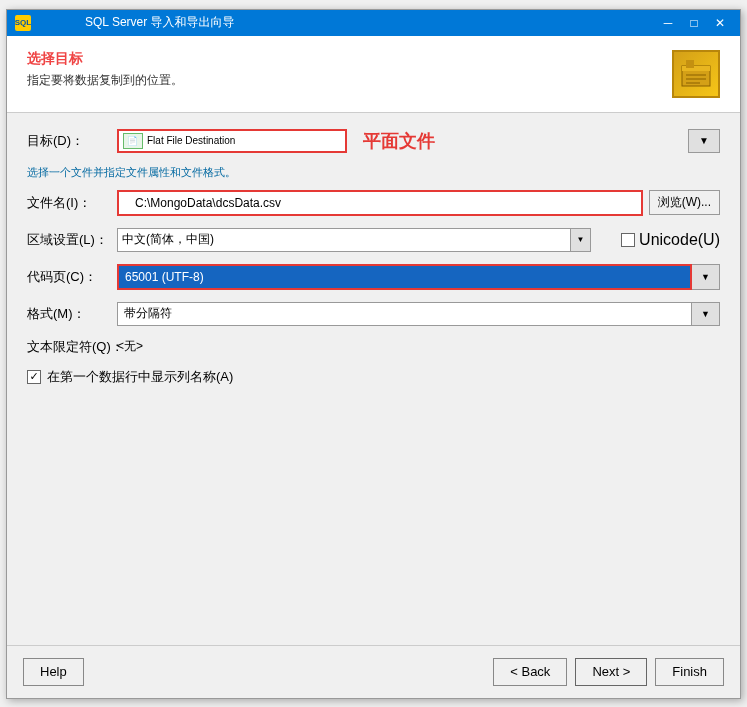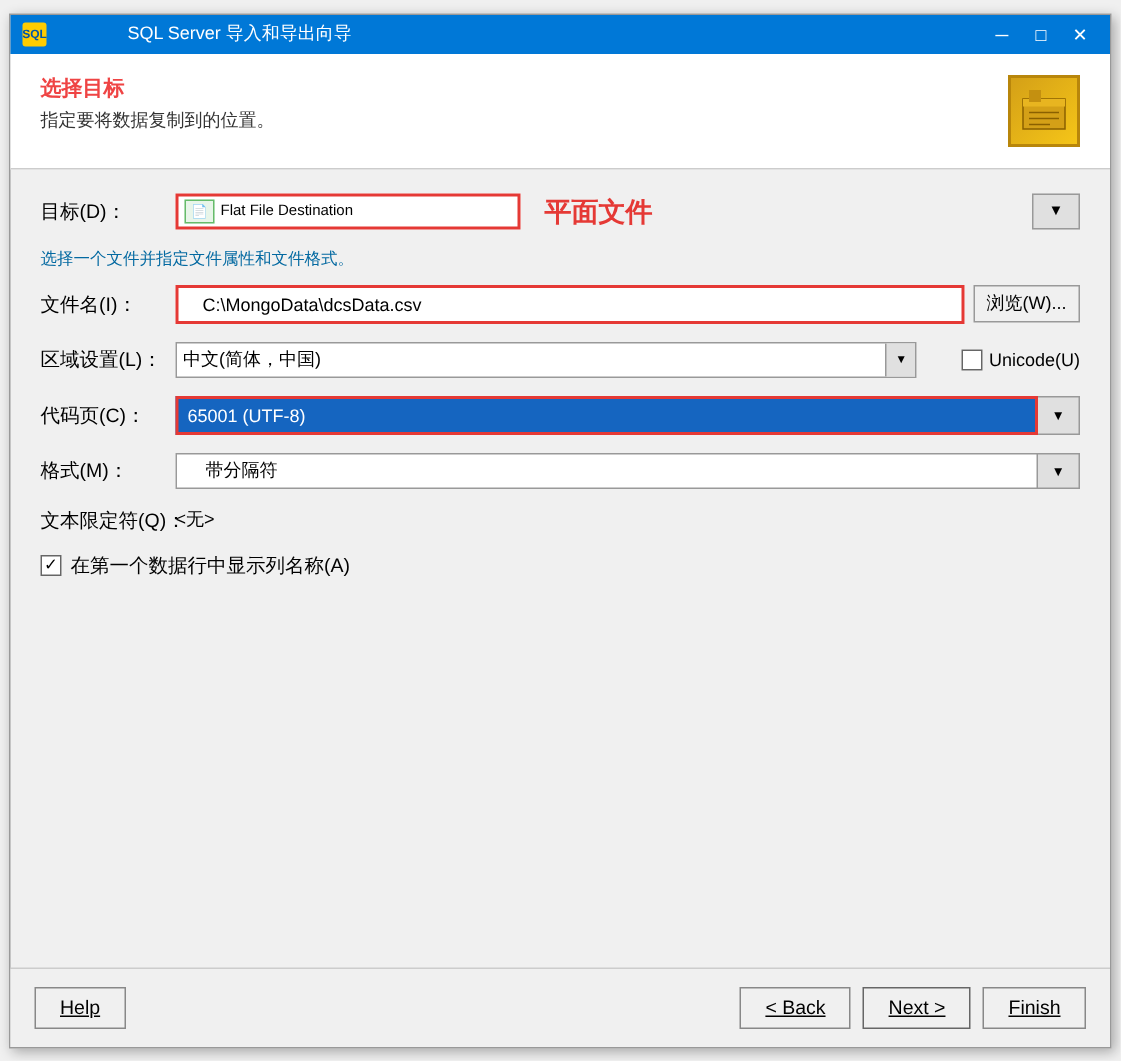--- a/index.html
+++ b/index.html
@@ -201,21 +201,21 @@
     .locale-row {
       display: flex;
       align-items: center;
       margin-bottom: 12px;
     }
     .unicode-check {
       display: flex;
       align-items: center;
       margin-left: 10px;
       white-space: nowrap;
-      font-size: 12px;
+      font-size: 16px;
       gap: 4px;
       padding-left: 20px;
     }
     .checkbox-box {
       width: 14px;
       height: 14px;
       border: 1px solid #666;
       background: white;
       display: flex;
       align-items: center;
@@ -265,21 +265,21 @@
     .format-select-wrapper {
       flex: 1;
       display: flex;
     }
     .format-select {
       flex: 1;
       height: 24px;
       border: 1px solid #999;
       background: white;
       font-size: 12px;
-      padding: 0 19px;
+      padding: 0 6px;
       display: flex;
       align-items: center;
       justify-content: space-between;
     }
     .format-arrow {
       width: 28px;
       height: 24px;
       background: #e0e0e0;
       border: 1px solid #999;
       border-left: none;
@@ -323,21 +323,20 @@
       margin: 0;
     }
 
     .bottom-bar {
       height: 52px;
       background: #f0f0f0;
       display: flex;
       align-items: center;
       padding: 0 16px;
       gap: 8px;
-      text-decoration: underline;
     }
     .bottom-btn {
       height: 28px;
       padding: 0 16px;
       border: 1px solid #888;
       background: #f0f0f0;
       font-size: 13px;
       cursor: pointer;
       display: flex;
       align-items: center;

